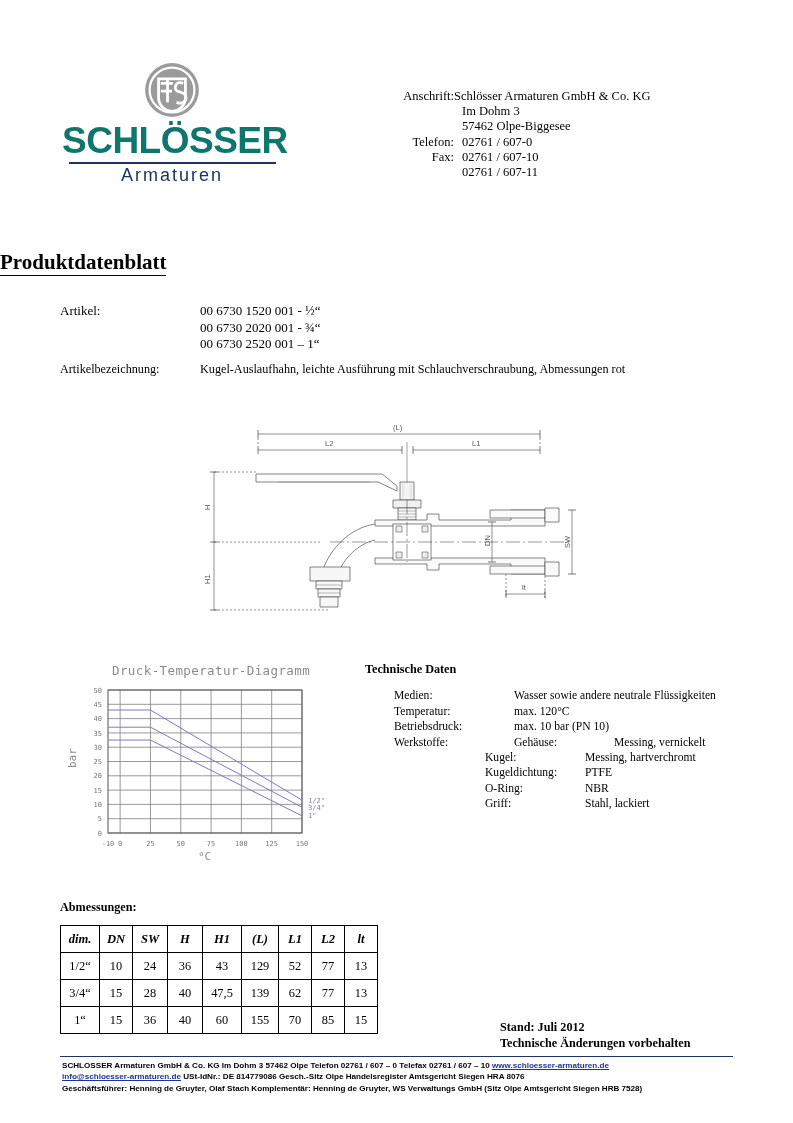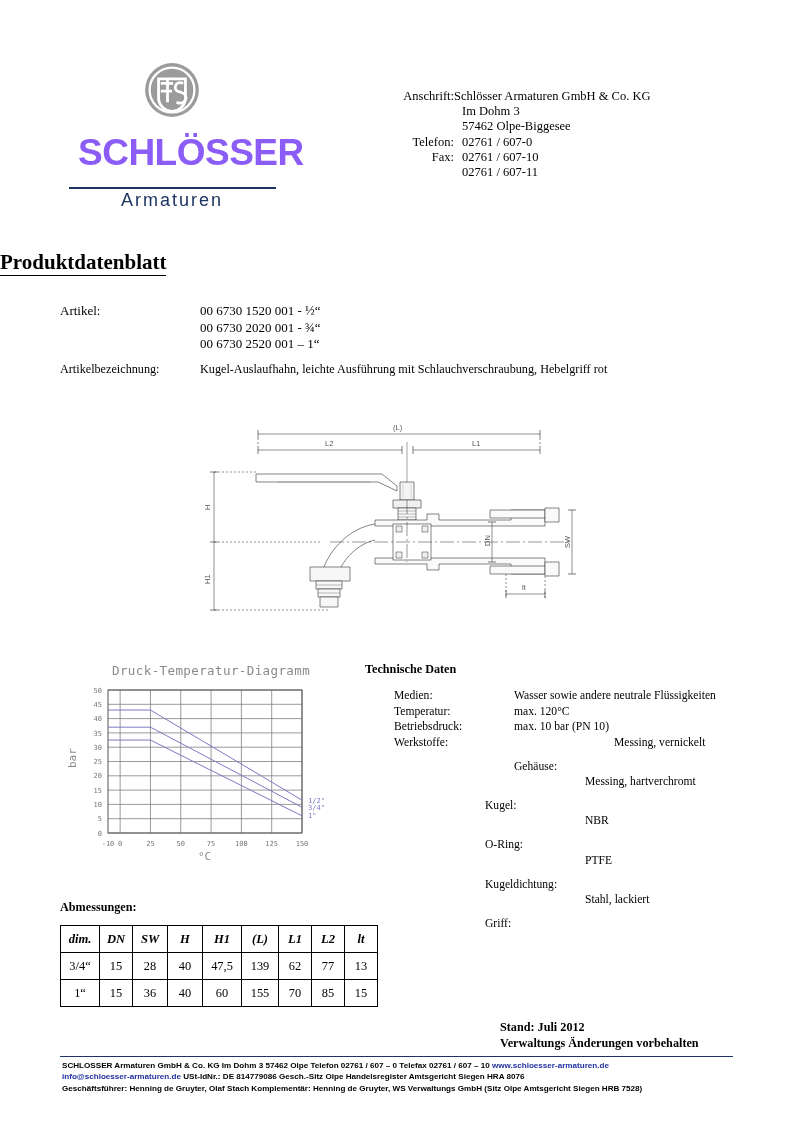--- a/index.html
+++ b/index.html
@@ -32,23 +32,23 @@
   .logo-emblem {
     width: 56px; height: 56px;
     margin: 0 auto 4px auto;
     display: block;
   }
   .logo-word {
     font-family: "Liberation Sans", sans-serif;
     font-weight: bold;
     font-size: 37px;
     letter-spacing: -0.5px;
-    color: #8b5cf6;
+    color: #0f766e;
     line-height: 1;
-    margin: 16px;
+    margin: 0;
   }
   .logo-rule {
     width: 207px;
     height: 2px;
     background: #1d3461;
     margin: 3px auto 2px auto;
   }
   .logo-sub {
     font-family: "Liberation Sans", sans-serif;
     font-size: 18px;
@@ -141,21 +141,21 @@
   .tech-head {
     font-weight: bold;
     font-size: 12.2px;
     margin-bottom: 11px;
   }
   .tech-row { display: flex; white-space: nowrap; }
   .tech-key { width: 120px; flex: none; margin-left: 29px; }
   .tech-val { }
   .tech-sub-row { display: flex; white-space: nowrap; }
   .tech-sub-indent { width: 120px; flex: none; }
-  .tech-sub-key { width: 100px; flex: none; margin-top: 24px; }
+  .tech-sub-key { width: 100px; flex: none; }
   .tech-sub-val { }
 
   
   .abm-head {
     position: absolute;
     left: 60px; top: 900px;
     font-size: 12.2px;
     font-weight: bold;
   }
   table.dims {
@@ -208,20 +208,21 @@
     left: 62px; top: 1060px;
     width: 680px;
     font-family: "Liberation Sans", sans-serif;
     font-size: 8.1px;
     font-weight: bold;
     line-height: 11.4px;
     color: #000;
   }
   .footer .lnk {
     color: #2030a0;
+    text-decoration: underline;
     margin-top: 36px;
   }
 </style>
 </head>
 <body>
 
 <div class="header">
 
   <div class="logo-block">
     <svg class="logo-emblem" viewBox="0 0 100 100">
@@ -269,21 +270,21 @@
     <div class="artikel-values">
       <div>00 6730 1520 001 - ½“</div>
       <div>00 6730 2020 001 - ¾“</div>
       <div>00 6730 2520 001 – 1“</div>
     </div>
   </div>
 </div>
 
 <div class="bezeichnung-block">
   <div class="bezeichnung-label">Artikelbezeichnung:</div>
-  <div class="bezeichnung-val">Kugel-Auslaufhahn, leichte Ausführung mit Schlauchverschraubung, Hebelgriff rot</div>
+  <div class="bezeichnung-val">Kugel-Auslaufhahn, leichte Ausführung mit Schlauchverschraubung, Abmessungen rot</div>
 </div>
 
 <div class="drawing">
   <svg width="400" height="225" viewBox="0 0 400 225">
     <g stroke="#444" fill="none" stroke-width="0.6">
 
       <line x1="58" y1="22" x2="340" y2="22"></line>
       <path d="M58 18 v8 M340 18 v8" stroke-width="0.7"></path>
 
       <line x1="58" y1="38" x2="202" y2="38"></line>
@@ -448,27 +449,27 @@
     <span class="tech-sub-key">Gehäuse:</span>
     <span class="tech-sub-val">Messing, vernickelt</span>
   </div>
   <div class="tech-sub-row">
     <span class="tech-sub-indent"></span>
     <span class="tech-sub-key">Kugel:</span>
     <span class="tech-sub-val">Messing, hartverchromt</span>
   </div>
   <div class="tech-sub-row">
     <span class="tech-sub-indent"></span>
+    <span class="tech-sub-key">Kugeldichtung:</span>
+    <span class="tech-sub-val">PTFE</span>
+  </div>
+  <div class="tech-sub-row">
+    <span class="tech-sub-indent"></span>
     <span class="tech-sub-key">O-Ring:</span>
     <span class="tech-sub-val">NBR</span>
-  </div>
-  <div class="tech-sub-row">
-    <span class="tech-sub-indent"></span>
-    <span class="tech-sub-key">Kugeldichtung:</span>
-    <span class="tech-sub-val">PTFE</span>
   </div>
   <div class="tech-sub-row">
     <span class="tech-sub-indent"></span>
     <span class="tech-sub-key">Griff:</span>
     <span class="tech-sub-val">Stahl, lackiert</span>
   </div>
 </div>
 
 <div class="abm-head">Abmessungen:</div>
 
@@ -480,20 +481,31 @@
       <th class="c-sw">SW</th>
       <th class="c-h">H</th>
       <th class="c-h1">H1</th>
       <th class="c-l">(L)</th>
       <th class="c-l1">L1</th>
       <th class="c-l2">L2</th>
       <th class="c-lt">lt</th>
     </tr>
   </thead>
   <tbody>
+    <tr>
+      <td>1/2“</td>
+      <td>10</td>
+      <td>24</td>
+      <td>36</td>
+      <td>43</td>
+      <td>129</td>
+      <td>52</td>
+      <td>77</td>
+      <td>13</td>
+    </tr>
     <tr>
       <td>3/4“</td>
       <td>15</td>
       <td>28</td>
       <td>40</td>
       <td>47,5</td>
       <td>139</td>
       <td>62</td>
       <td>77</td>
       <td>13</td>
@@ -507,21 +519,21 @@
       <td>155</td>
       <td>70</td>
       <td>85</td>
       <td>15</td>
     </tr>
   </tbody>
 </table>
 
 <div class="stand">
   <div>Stand: Juli 2012</div>
-  <div>Verwaltungs Änderungen vorbehalten</div>
+  <div>Technische Änderungen vorbehalten</div>
 </div>
 
 <div class="footer-rule"></div>
 <div class="footer">
   <div>
     <span>SCHLOSSER Armaturen GmbH &amp; Co. KG Im Dohm 3  57462 Olpe Telefon 02761 / 607 – 0 Telefax 02761 / 607 – 10 </span><span class="lnk">www.schloesser-armaturen.de</span>
   </div>
   <div>
     <span class="lnk">info@schloesser-armaturen.de</span><span> USt-IdNr.:  DE 814779086 Gesch.-Sitz Olpe Handelsregister Amtsgericht Siegen HRA 8076</span>
   </div>

